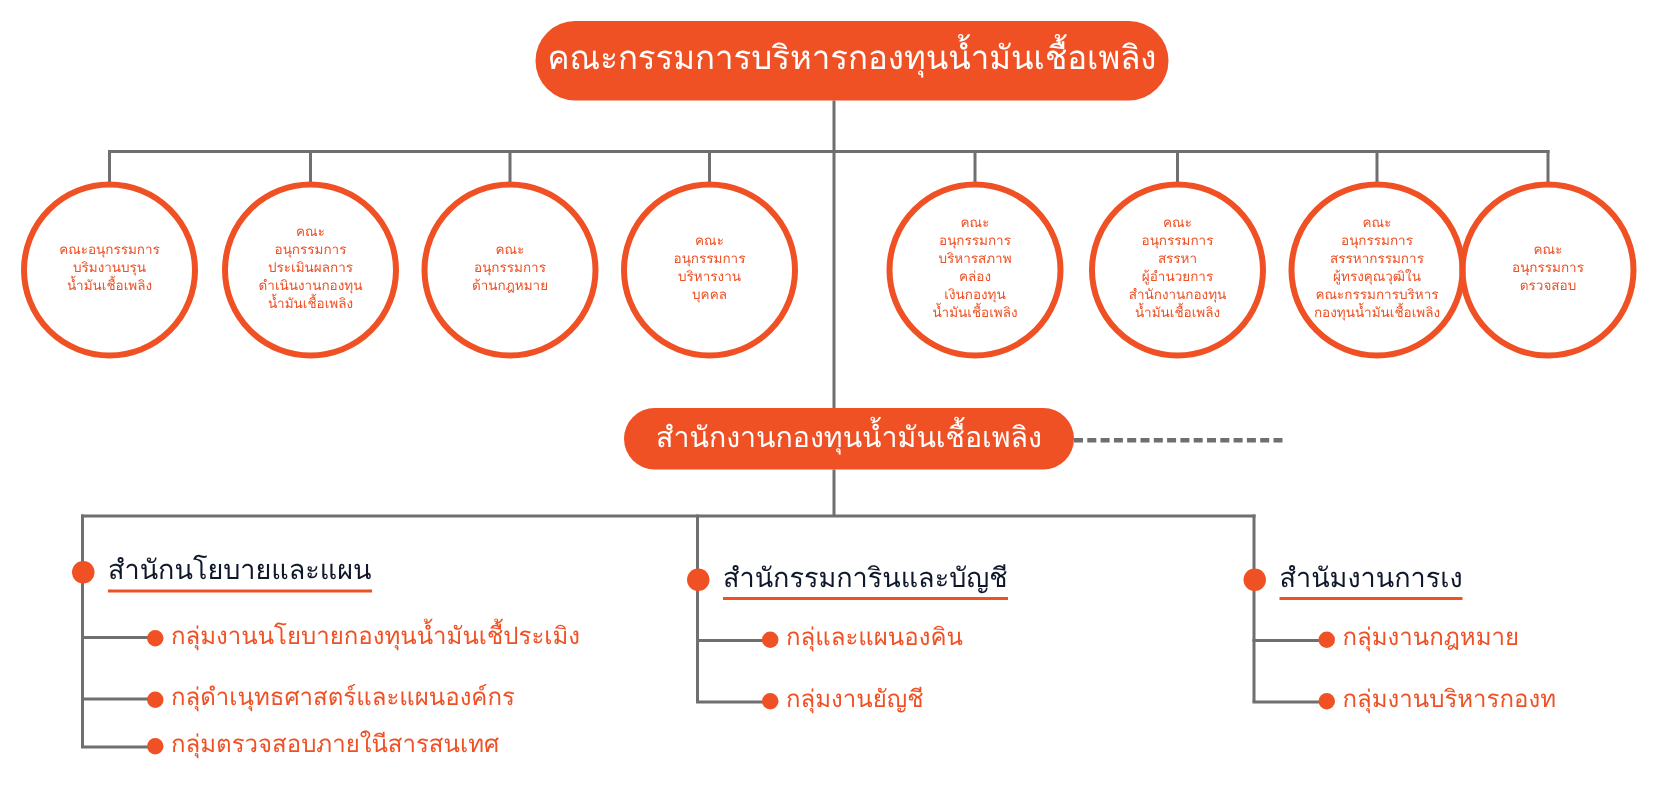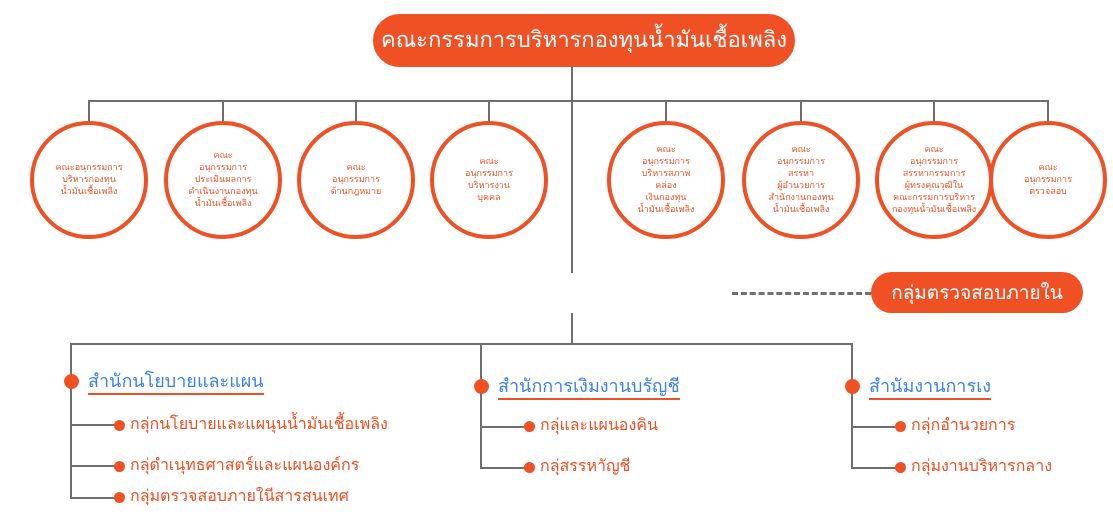--- a/index.html
+++ b/index.html
@@ -9,21 +9,21 @@
   }
   body {
     width: 1113px;
     height: 528px;
     position: relative;
     font-family: "DejaVu Sans", "Liberation Sans", sans-serif;
     overflow: hidden;
   }
   #org-chart {
     position: absolute;
-    left: 16px; top: 0;
+    left: 0; top: 0;
     width: 911px;
     height: 528px;
     text-decoration: underline;
   }
   
   .line-v, .line-h {
     position: absolute;
     background: #6f6f6f;
   }
   .line-v { width: 2px; }
@@ -89,21 +89,21 @@
     width: 100%;
     white-space: pre-line;
   }
 
   
   .division {
     position: absolute;
   }
   .division-title {
     position: absolute;
-    color: #3b82f6;
+    color: #0f172a;
     font-size: 18px;
     white-space: nowrap;
     border-bottom: 2px solid #ef5125;
     padding-bottom: 1px;
     line-height: 1.15;
   }
   .sub-item {
     position: absolute;
     color: #ef5125;
     font-size: 16px;
@@ -135,21 +135,21 @@
   <div class="line-v" style="left:472px; top:100px; height:22px;"></div>
   <div class="line-v" style="left:649px; top:100px; height:22px;"></div>
   <div class="line-v" style="left:784px; top:100px; height:22px;"></div>
   <div class="line-v" style="left:917px; top:100px; height:22px;"></div>
   <div class="line-v" style="left:1031px; top:100px; height:22px;"></div>
 
   <div class="line-v" style="left:555px; top:100px; height:173px;"></div>
 
   <div class="circle" style="left:14px; top:121px;">
     <span class="circle-text">คณะอนุกรรมการ
-บริหารกองทุน
+บริมงานบรุน
 น้ำมันเชื้อเพลิง</span>
   </div>
   <div class="circle" style="left:148px; top:121px;">
     <span class="circle-text">คณะ
 อนุกรรมการ
 ประเมินผลการ
 ดำเนินงานกองทุน
 น้ำมันเชื้อเพลิง</span>
   </div>
   <div class="circle" style="left:281px; top:121px;">
@@ -188,66 +188,66 @@
 กองทุนน้ำมันเชื้อเพลิง</span>
   </div>
   <div class="circle" style="left:973px; top:121px;">
     <span class="circle-text">คณะ
 อนุกรรมการ
 ตรวจสอบ</span>
   </div>
 
   <div class="dashed-link" style="left:716px; top:292px; width:139px;"></div>
 
-
-  <div class="pill pill-audit">กลุ่มตรวจสอบภายใน</div>
+  <div class="pill pill-office">สำนักงานกองทุนน้ำมันเชื้อเพลิง</div>
+
 
   <div class="line-v" style="left:555px; top:313px; height:31px;"></div>
 
   <div class="line-h" style="left:54px; top:343px; width:783px;"></div>
 
   <div class="division">
     <div class="line-v" style="left:54px; top:343px; height:155px;"></div>
     <div class="dot dot-lg" style="left:48px; top:374px;"></div>
     <div class="division-title" style="left:72px; top:371px;">สำนักนโยบายและแผน</div>
 
     <div class="line-h" style="left:54px; top:424px; width:49px;"></div>
     <div class="dot dot-sm" style="left:98px; top:420px;"></div>
-    <div class="sub-item" style="left:114px; top:415px;">กลุ่กนโยบายและแผนุนน้ำมันเชื้อเพลิง</div>
+    <div class="sub-item" style="left:114px; top:415px;">กลุ่มงานนโยบายกองทุนน้ำมันเชื้ประเมิง</div>
 
     <div class="line-h" style="left:54px; top:465px; width:49px;"></div>
     <div class="dot dot-sm" style="left:98px; top:461px;"></div>
     <div class="sub-item" style="left:114px; top:456px;">กลุ่ดำเนุทธศาสตร์และแผนองค์กร</div>
 
     <div class="line-h" style="left:54px; top:497px; width:49px;"></div>
     <div class="dot dot-sm" style="left:98px; top:492px;"></div>
     <div class="sub-item" style="left:114px; top:487px;">กลุ่มตรวจสอบภายในีสารสนเทศ</div>
   </div>
 
   <div class="division">
     <div class="line-v" style="left:464px; top:343px; height:125px;"></div>
     <div class="dot dot-lg" style="left:458px; top:379px;"></div>
-    <div class="division-title" style="left:482px; top:376px;">สำนักการเงิมงานบรัญชี</div>
+    <div class="division-title" style="left:482px; top:376px;">สำนักรรมการินและบัญชี</div>
 
     <div class="line-h" style="left:464px; top:426px; width:49px;"></div>
     <div class="dot dot-sm" style="left:508px; top:421px;"></div>
     <div class="sub-item" style="left:524px; top:416px;">กลุ่และแผนองคิน</div>
 
     <div class="line-h" style="left:464px; top:467px; width:49px;"></div>
     <div class="dot dot-sm" style="left:508px; top:462px;"></div>
-    <div class="sub-item" style="left:524px; top:457px;">กลุ่สรรหาัญชี</div>
+    <div class="sub-item" style="left:524px; top:457px;">กลุ่มงานยัญชี</div>
   </div>
 
   <div class="division">
     <div class="line-v" style="left:835px; top:343px; height:125px;"></div>
     <div class="dot dot-lg" style="left:829px; top:379px;"></div>
     <div class="division-title" style="left:853px; top:376px;">สำนัมงานการเง</div>
 
     <div class="line-h" style="left:835px; top:426px; width:49px;"></div>
     <div class="dot dot-sm" style="left:879px; top:421px;"></div>
-    <div class="sub-item" style="left:895px; top:416px;">กลุ่กอำนวยการ</div>
+    <div class="sub-item" style="left:895px; top:416px;">กลุ่มงานกฎหมาย</div>
 
     <div class="line-h" style="left:835px; top:467px; width:49px;"></div>
     <div class="dot dot-sm" style="left:879px; top:462px;"></div>
-    <div class="sub-item" style="left:895px; top:457px;">กลุ่มงานบริหารกลาง</div>
+    <div class="sub-item" style="left:895px; top:457px;">กลุ่มงานบริหารกองท</div>
   </div>
 
 </div>
 
 </body></html>

